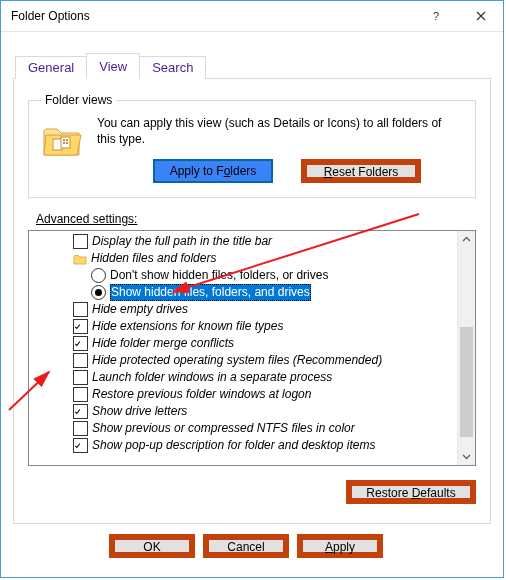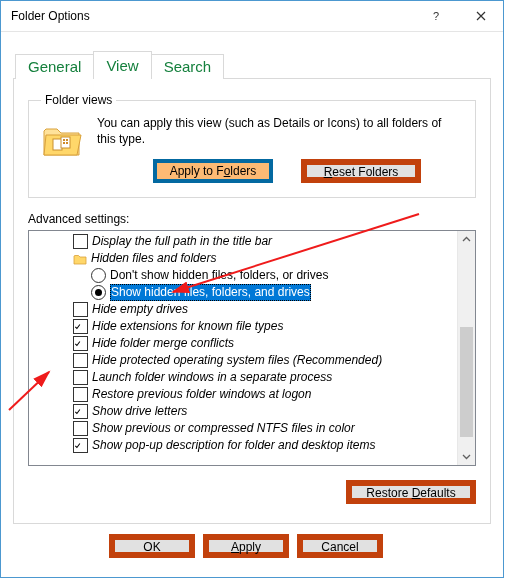--- a/index.html
+++ b/index.html
@@ -57,25 +57,25 @@
     padding: 22px 0 0 14px;
     height: 24px;
     position: relative;
     z-index: 2;
   }
   .tab {
     padding: 3px 12px 4px 12px;
     border: 1px solid #d9d9d9;
     border-bottom: none;
     background: #fff;
-    color: #15803d;
+    color: #4c1d95;
     position: relative;
     bottom: -1px;
     margin-right: -1px;
-    font-size: 15px;
+    font-size: 13px;
   }
   .tab.active {
     background: #fff;
     padding: 5px 12px 5px 12px;
     bottom: -1px;
     border-color: #d9d9d9;
     z-index: 3;
   }
   .tabpanel {
     margin: 0 12px 0 12px;
@@ -119,27 +119,28 @@
   .btn {
     min-width: 120px;
     height: 24px;
     background: #e1e1e1;
     border: 6px solid #c2410c;
     font: inherit;
     padding: 0 0;
     text-align: center;
   }
   .btn.primary {
-    background: #fdba74;
-    border: 4px solid #0369a1;
+    background: #3b82f6;
+    border: 2px solid #0369a1;
     height: 24px;
     padding: 0 10px;
   }
   .adv-label {
-    margin: 2px 0 4px 0;
+    margin: 2px 0 4px 8px;
+    text-decoration: underline;
   }
   .tree-wrap {
     border: 1px solid #828790;
     height: 234px;
     display: flex;
     background:#fff;
   }
   .tree {
     flex: 1;
     overflow: hidden;
@@ -402,22 +403,22 @@
       <div class="restore-row">
         <button class="btn" style="min-width:130px">
           <span>Restore <span class="u">D</span>efaults</span>
         </button>
       </div>
 
     </div>
 
     <div class="bottom-buttons">
       <button class="btn bottom">OK</button>
+      <button class="btn bottom">Cancel</button>
       <button class="btn bottom"><span><span class="u">A</span>pply</span></button>
-      <button class="btn bottom">Cancel</button>
     </div>
 
     <svg class="annot" width="502" height="546">
       <defs>
         <marker id="ah" markerWidth="10" markerHeight="10" refX="8" refY="3" orient="auto">
           <path d="M0,0 L9,3 L0,6 Z" fill="#ef1b1b"></path>
         </marker>
       </defs>
       <line x1="418" y1="182" x2="172" y2="260" stroke="#ef1b1b" stroke-width="2" marker-end="url(#ah)"></line>
       <line x1="8" y1="378" x2="48" y2="340" stroke="#ef1b1b" stroke-width="2" marker-end="url(#ah)"></line>

